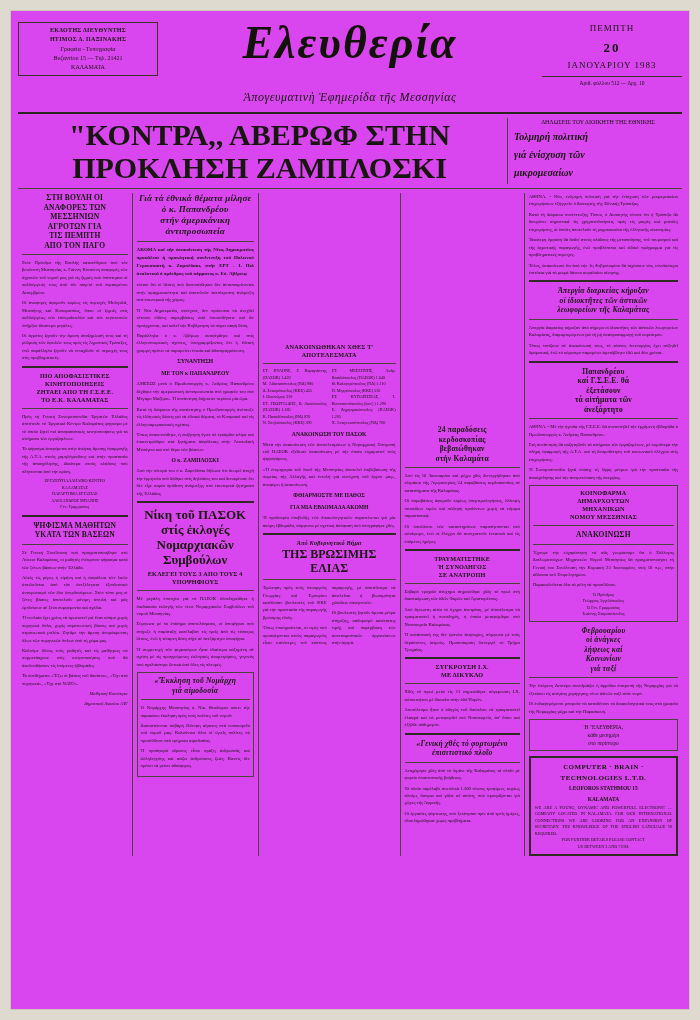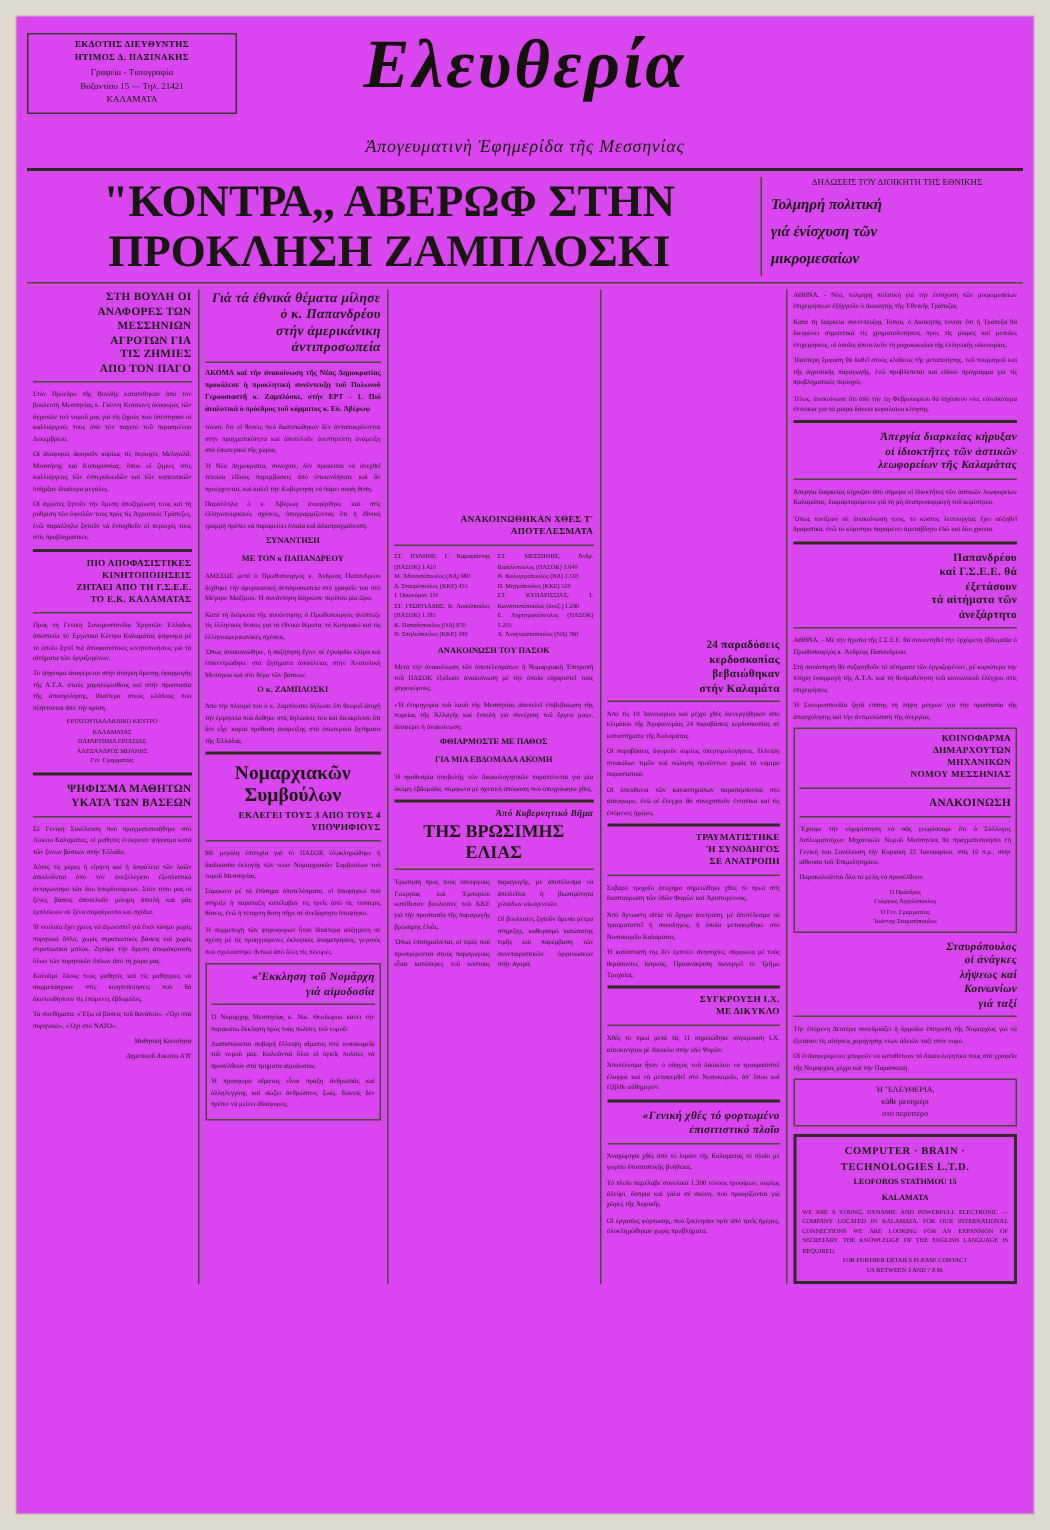--- a/index.html
+++ b/index.html
@@ -98,21 +98,21 @@
     box-sizing:border-box;
   }
   .col:last-child{border-right:0;}
   .c1{width:118px;}
   .c2{width:130px;}
   .c3{width:146px;}
   .c4{width:128px;}
   .c5{width:162px;}
 
   .hl{
-    font-weight:bold;text-align:right;letter-spacing:.2px;
+    font-weight:bold;text-align:center;letter-spacing:.2px;
   }
   .hl-lg{font-size:9px;line-height:11px;}
   .hl-md{font-size:7.5px;line-height:9.5px;}
   .hl-sm{font-size:6.2px;line-height:8px;}
   .ital{font-style:italic;}
   .ctr{text-align:center;}
   .sep{border-top:1px solid #4a463c;margin:4px 0;}
   .sep2{border-top:2px solid #2f2c24;margin:4px 0;}
   .boxed{border:1px solid #4a463c;padding:3px;margin:4px 0;}
   .subhead{
@@ -156,20 +156,26 @@
         <div>Βυζαντίου 15 — Τηλ. 21421</div>
         <div>ΚΑΛΑΜΑΤΑ</div>
       </div>
     </div>
 
     <div class="mast-title">
       <div class="name">Ελευθερία</div>
       <div class="sub">Ἀπογευματινὴ Ἐφημερίδα τῆς Μεσσηνίας</div>
     </div>
 
+    <div class="mast-right">
+      <div class="day">ΠΕΜΠΤΗ</div>
+      <div class="date">20</div>
+      <div class="day">ΙΑΝΟΥΑΡΙΟΥ  1983</div>
+      <div class="issue">Ἀριθ. φύλλου 512 — Δρχ. 10</div>
+    </div>
   </div>
 
   <div class="band">
     <div class="band-main">
       <div class="band-head">"ΚΟΝΤΡΑ,, ΑΒΕΡΩΦ ΣΤΗΝ</div>
       <div class="band-head">ΠΡΟΚΛΗΣΗ ΖΑΜΠΛΟΣΚΙ</div>
     </div>
     <div class="band-side">
       <div class="note">ΔΗΛΩΣΕΙΣ ΤΟΥ ΔΙΟΙΚΗΤΗ ΤΗΣ ΕΘΝΙΚΗΣ</div>
       <div class="h">Τολμηρή πολιτική</div>
@@ -180,21 +186,21 @@
 
   <hr class="rule">
 
   <div class="grid">
 
     <div class="col c1">
       <div class="hl hl-md">ΣΤΗ ΒΟΥΛΗ ΟΙ</div>
       <div class="hl hl-md">ΑΝΑΦΟΡΕΣ ΤΩΝ</div>
       <div class="hl hl-md">ΜΕΣΣΗΝΙΩΝ</div>
       <div class="hl hl-md">ΑΓΡΟΤΩΝ ΓΙΑ</div>
-      <div class="hl hl-md">ΤΙΣ ΖΗΜΙΕΣ</div>
+      <div class="hl hl-md">ΤΙΣ ΠΕΜΠΤΗ</div>
       <div class="hl hl-md">ΑΠΟ ΤΟΝ ΠΑΓΟ</div>
       <div class="sep"></div>
       <p>Στόν Πρόεδρο τῆς Βουλῆς κατατέθηκαν ἀπό τόν βουλευτή Μεσσηνίας κ. Γιάννη Κοτσώνη ἀναφορές τῶν ἀγροτῶν τοῦ νομοῦ μας γιά τίς ζημιές πού ὑπέστησαν οἱ καλλιέργειές τους ἀπό τόν παγετό τοῦ περασμένου Δεκεμβρίου.</p>
       <p>Οἱ ἀναφορές ἀφοροῦν κυρίως τίς περιοχές Μελιγαλᾶ, Μεσσήνης καί Κυπαρισσίας, ὅπου οἱ ζημιές στίς καλλιέργειες τῶν ἐσπεριδοειδῶν καί τῶν κηπευτικῶν ὑπῆρξαν ἰδιαίτερα μεγάλες.</p>
       <p>Οἱ ἀγρότες ζητοῦν τήν ἄμεση ἀποζημίωσή τους καί τή ρύθμιση τῶν ὀφειλῶν τους πρός τίς Ἀγροτικές Τράπεζες, ἐνῶ παράλληλα ζητοῦν νά ἐνταχθοῦν οἱ περιοχές τους στίς προβληματικές.</p>
       <div class="sep2"></div>
       <div class="hl hl-sm">ΠΙΟ ΑΠΟΦΑΣΙΣΤΙΚΕΣ</div>
       <div class="hl hl-sm">ΚΙΝΗΤΟΠΟΙΗΣΕΙΣ</div>
       <div class="hl hl-sm">ΖΗΤΑΕΙ ΑΠΟ ΤΗ Γ.Σ.Ε.Ε.</div>
       <div class="hl hl-sm">ΤΟ Ε.Κ. ΚΑΛΑΜΑΤΑΣ</div>
@@ -228,20 +234,21 @@
       <p>Ἡ Νέα Δημοκρατία, συνέχισε, δέν πρόκειται νά ἀνεχθεῖ τέτοιου εἴδους παρεμβάσεις ἀπό ὁποιονδήποτε καί ἄν προέρχονται, καί καλεῖ τήν Κυβέρνηση νά πάρει σαφή θέση.</p>
       <p>Παράλληλα ὁ κ. Ἀβέρωφ ἀναφέρθηκε καί στίς ἑλληνοτουρκικές σχέσεις, ὑπογραμμίζοντας ὅτι ἡ ἐθνική γραμμή πρέπει νά παραμείνει ἑνιαία καί ἀδιαπραγμάτευτη.</p>
       <div class="subhead">ΣΥΝΑΝΤΗΣΗ</div>
       <div class="subhead">ΜΕ ΤΟΝ κ ΠΑΠΑΝΔΡΕΟΥ</div>
       <p>ΑΜΕΣΩΣ μετά ὁ Πρωθυπουργός κ. Ἀνδρέας Παπανδρέου δέχθηκε τήν ἀμερικανική ἀντιπροσωπεία στό γραφεῖο του στό Μέγαρο Μαξίμου. Ἡ συνάντηση διήρκεσε περίπου μία ὥρα.</p>
       <p>Κατά τή διάρκεια τῆς συνάντησης ὁ Πρωθυπουργός ἀνέπτυξε τίς ἑλληνικές θέσεις γιά τά ἐθνικά θέματα, τό Κυπριακό καί τίς ἑλληνοαμερικανικές σχέσεις.</p>
       <p>Ὅπως ἀνακοινώθηκε, ἡ συζήτηση ἔγινε σέ ἐγκάρδιο κλίμα καί ἐπικεντρώθηκε στά ζητήματα ἀσφάλειας στήν Ἀνατολική Μεσόγειο καί στό θέμα τῶν βάσεων.</p>
       <div class="subhead">Ο κ. ΖΑΜΠΛΟΣΚΙ</div>
       <p>Ἀπό τήν πλευρά του ὁ κ. Ζαμπλόσκι δήλωσε ὅτι θεωρεῖ ἀτυχῆ τήν ἑρμηνεία πού δόθηκε στίς δηλώσεις του καί διευκρίνισε ὅτι δέν εἶχε καμία πρόθεση ἀνάμειξης στά ἐσωτερικά ζητήματα τῆς Ἑλλάδας.</p>
       <div class="sep2"></div>
+      <div class="feature-head blue">Νίκη τοῦ ΠΑΣΟΚ στίς ἐκλογές</div>
       <div class="feature-head blue">Νομαρχιακῶν Συμβούλων</div>
       <div class="hl hl-sm" style="margin-top:3px">ΕΚΛΕΓΕΙ ΤΟΥΣ 3 ΑΠΟ ΤΟΥΣ 4 ΥΠΟΨΗΦΙΟΥΣ</div>
       <div class="sep"></div>
       <p>Μέ μεγάλη ἐπιτυχία γιά τό ΠΑΣΟΚ ὁλοκληρώθηκε ἡ διαδικασία ἐκλογῆς τῶν νέων Νομαρχιακῶν Συμβούλων τοῦ νομοῦ Μεσσηνίας.</p>
       <p>Σύμφωνα μέ τά ἐπίσημα ἀποτελέσματα, οἱ ὑποψήφιοι πού στήριξε ἡ παράταξη κατέλαβαν τίς τρεῖς ἀπό τίς τέσσερις θέσεις, ἐνῶ ἡ τέταρτη θέση πῆγε σέ ἀνεξάρτητο ὑποψήφιο.</p>
       <p>Ἡ συμμετοχή τῶν ψηφοφόρων ἦταν ἰδιαίτερα αὐξημένη σέ σχέση μέ τίς προηγούμενες ἐκλογικές ἀναμετρήσεις, γεγονός πού σχολιάστηκε θετικά ἀπό ὅλες τίς πλευρές.</p>
       <div class="boxed">
         <div class="hl hl-md ital">«Ἔκκληση τοῦ Νομάρχη</div>
         <div class="hl hl-md ital">γιά αἱμοδοσία</div>
         <div class="sep"></div>
@@ -350,21 +357,21 @@
         <div class="sep"></div>
         <div class="hl hl-md">ΑΝΑΚΟΙΝΩΣΗ</div>
         <div class="sep"></div>
         <p>Ἔχουμε τήν εὐχαρίστηση νά σᾶς γνωρίσουμε ὅτι ὁ Σύλλογος Διπλωματούχων Μηχανικῶν Νομοῦ Μεσσηνίας θά πραγματοποιήσει τή Γενική του Συνέλευση τήν Κυριακή 23 Ἰανουαρίου, στίς 10 π.μ., στήν αἴθουσα τοῦ Ἐπιμελητηρίου.</p>
         <p>Παρακαλοῦνται ὅλα τά μέλη νά προσέλθουν.</p>
         <div class="ctr tiny">Ὁ Πρόεδρος</div>
         <div class="ctr tiny">Γεώργιος Ἀγγελόπουλος</div>
         <div class="ctr tiny">Ὁ Γεν. Γραμματέας</div>
         <div class="ctr tiny">Ἰωάννης Σταματόπουλος</div>
       </div>
-      <div class="hl hl-md ital">Σταυρόπουλος</div>
+      <div class="hl hl-md ital">Φεβρουαρίου</div>
       <div class="hl hl-md ital">οἱ ἀνάγκες</div>
       <div class="hl hl-md ital">λήψεως καί</div>
       <div class="hl hl-md ital">Κοινωνίων</div>
       <div class="hl hl-md ital">γιά ταξί</div>
       <div class="sep"></div>
       <p>Τήν ἑπόμενη Δευτέρα συνεδριάζει ἡ ἁρμόδια ἐπιτροπή τῆς Νομαρχίας γιά νά ἐξετάσει τίς αἰτήσεις χορήγησης νέων ἀδειῶν ταξί στόν νομό.</p>
       <p>Οἱ ἐνδιαφερόμενοι μποροῦν νά καταθέτουν τά δικαιολογητικά τους στά γραφεῖα τῆς Νομαρχίας μέχρι καί τήν Παρασκευή.</p>
       <div class="smallbox">
         <div>Ἡ "ΕΛΕΥΘΕΡΙΑ,</div>
         <div>κάθε μεσημέρι</div>

